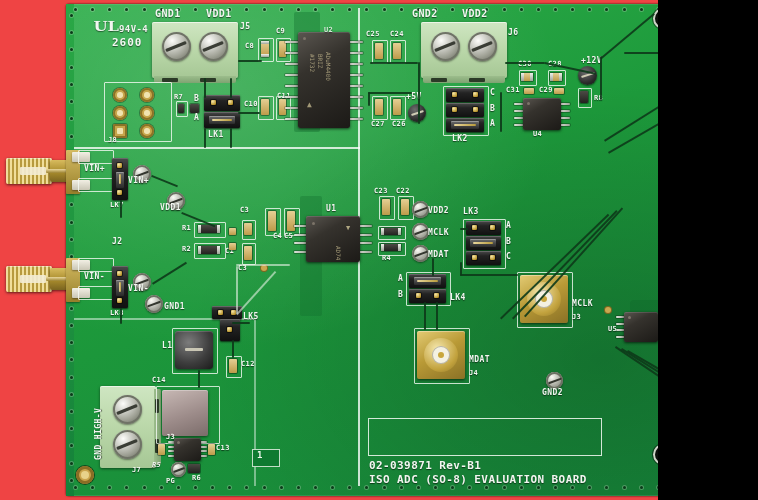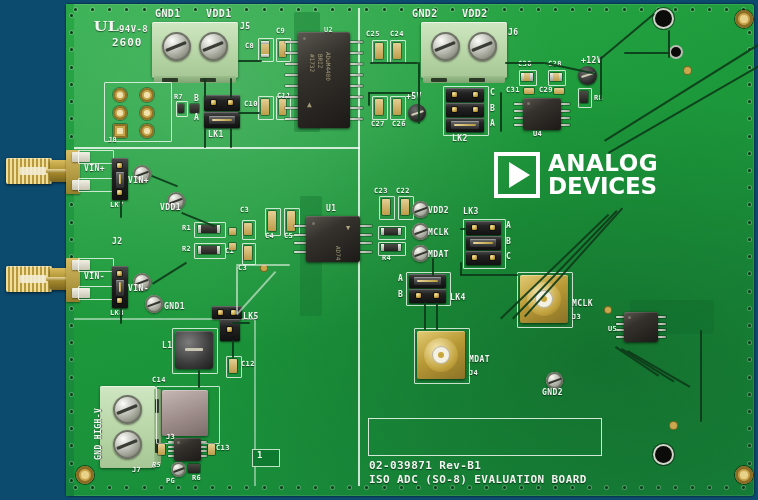--- a/index.html
+++ b/index.html
@@ -1,17 +1,17 @@
 <!DOCTYPE html>
 <html><head>
 <meta charset="utf-8">
 <style>
   html,body{margin:0;padding:0;background:#000;}
   body{width:758px;height:500px;overflow:hidden;font-family:"DejaVu Sans",sans-serif;}
-  #stage{position:relative;width:758px;height:500px;background:#0c4a6e;overflow:hidden;}
+  #stage{position:relative;width:658px;height:500px;background:#ef4444;overflow:hidden;}
 
   
   .board{position:absolute;background:#1f9c3d;}
   #board-main{left:66px;top:4px;width:688px;height:492px;border-radius:3px;
     background:
       radial-gradient(ellipse at 22% 18%, rgba(255,255,255,.16), rgba(255,255,255,0) 45%),
       radial-gradient(ellipse at 78% 72%, rgba(0,0,0,.20), rgba(0,0,0,0) 55%),
       linear-gradient(160deg,#2fae4b 0%,#1d9a3b 40%,#16853a 100%);
     box-shadow:inset 0 0 0 1px rgba(255,255,255,.10), 0 0 2px rgba(0,0,0,.9);}
 
@@ -343,21 +343,21 @@
   <div class="pour" style="left:630px;top:300px;width:84px;height:34px;opacity:.5;border-radius:4px;"></div>
 
   <div class="silk md" style="left:155px;top:8px;">GND1</div>
   <div class="silk md" style="left:206px;top:8px;">VDD1</div>
   <div class="silk md" style="left:412px;top:8px;">GND2</div>
   <div class="silk md" style="left:462px;top:8px;">VDD2</div>
 
   <div class="ul" style="left:96px;top:20px;">
     <span style="display:inline-block;transform:scaleX(1.25);">UL</span>
   </div>
-  <div class="silk sm" style="left:119px;top:24px;font-size:9px;">94V-8</div>
+  <div class="silk sm" style="left:119px;top:24px;font-size:9px;">94V-4</div>
   <div class="silk sm" style="left:112px;top:36px;font-size:11px;letter-spacing:1px;">2600</div>
 
   <div class="term" style="left:152px;top:22px;width:86px;height:56px;">
     <div class="screw" style="left:10px;top:10px;width:29px;height:29px;"></div>
     <div class="screw" style="left:47px;top:10px;width:29px;height:29px;"></div>
     <div class="lip">
         <i style="left:8px;"></i>
         <i style="left:46px;"></i>
       </div>
   </div>
@@ -534,27 +534,20 @@
   </div>
   <div class="jump" style="left:204px;top:112px;width:36px;height:16px;">
     <div class="shunt" style="left:5px;top:4px;width:26px;height:8px;">
         <i></i>
       </div>
   </div>
   <div class="silk sm" style="left:194px;top:94px;">B</div>
   <div class="silk sm" style="left:194px;top:113px;">A</div>
   <div class="silk sm" style="left:208px;top:130px;">LK1</div>
 
-  <div class="adi" style="left:494px;top:152px;">
-    <div class="tri"></div>
-    <div class="txt">
-      <div>ANALOG</div>
-      <div>DEVICES</div>
-    </div>
-  </div>
 
   <div class="sma-thread" style="left:6px;top:158px;width:46px;height:26px;"></div>
   <div class="sma-body" style="left:50px;top:160px;width:28px;height:22px;"></div>
   <div class="sma-core" style="left:20px;top:167px;width:26px;height:8px;opacity:.9;"></div>
   <div class="sma-pin" style="left:46px;top:169px;width:30px;height:4px;"></div>
   <div class="sma-block" style="left:66px;top:150px;width:14px;height:44px;background:linear-gradient(180deg,#d6bc63,#97802b);"></div>
   <div class="sma-block" style="left:72px;top:152px;width:18px;height:10px;"></div>
   <div class="sma-block" style="left:72px;top:180px;width:18px;height:10px;"></div>
   <div class="silkbox" style="left:78px;top:150px;width:34px;height:12px;"></div>
   <div class="silkbox" style="left:78px;top:178px;width:34px;height:12px;"></div>
@@ -620,21 +613,21 @@
   <div class="silkbox" style="left:242px;top:220px;width:12px;height:18px;"></div>
   <div class="chip cap" style="left:244px;top:223px;width:8px;height:12px;"></div>
   <div class="silk xs" style="left:240px;top:206px;">C3</div>
 
   <div class="silkbox" style="left:242px;top:243px;width:12px;height:20px;"></div>
   <div class="chip cap" style="left:244px;top:246px;width:8px;height:14px;"></div>
   <div class="silk xs" style="left:238px;top:264px;">C3</div>
 
   <div class="silkbox" style="left:265px;top:208px;width:14px;height:26px;"></div>
   <div class="chip cap" style="left:268px;top:211px;width:8px;height:20px;"></div>
-  <div class="silk xs" style="left:265px;top:232px;text-align:right;">C4</div>
+  <div class="silk xs" style="left:273px;top:232px;text-align:right;">C4</div>
 
   <div class="silkbox" style="left:284px;top:208px;width:14px;height:26px;"></div>
   <div class="chip cap" style="left:287px;top:211px;width:8px;height:20px;"></div>
   <div class="silk xs" style="left:284px;top:232px;">C5</div>
 
   <div class="leads" style="left:294px;top:222px;width:14px;height:34px;">
       <i></i>
       <i></i>
       <i></i>
       <i></i>

